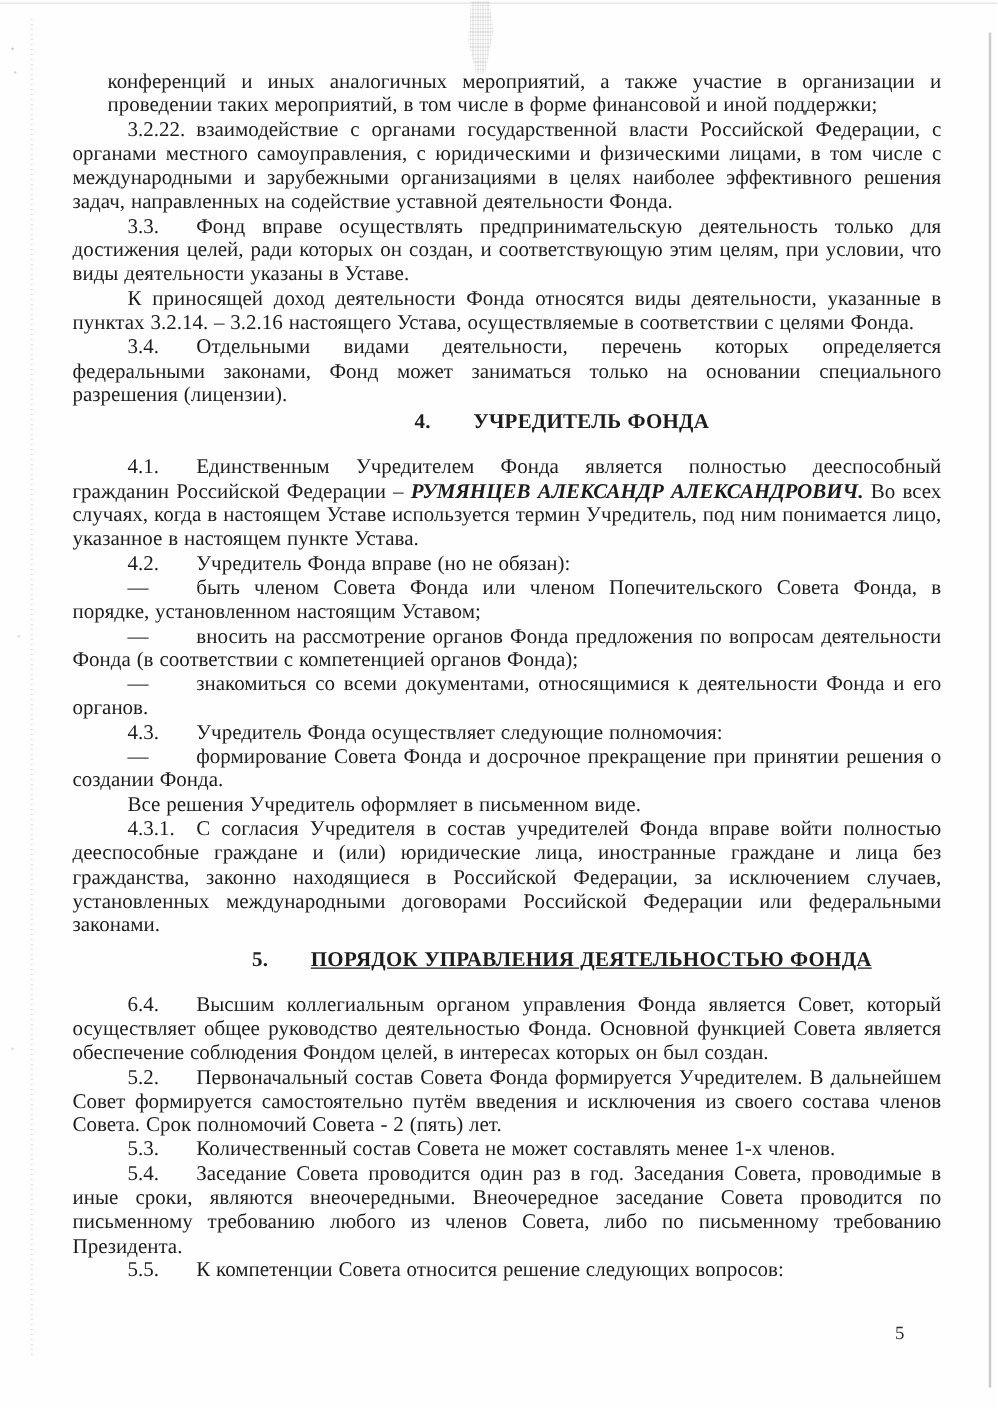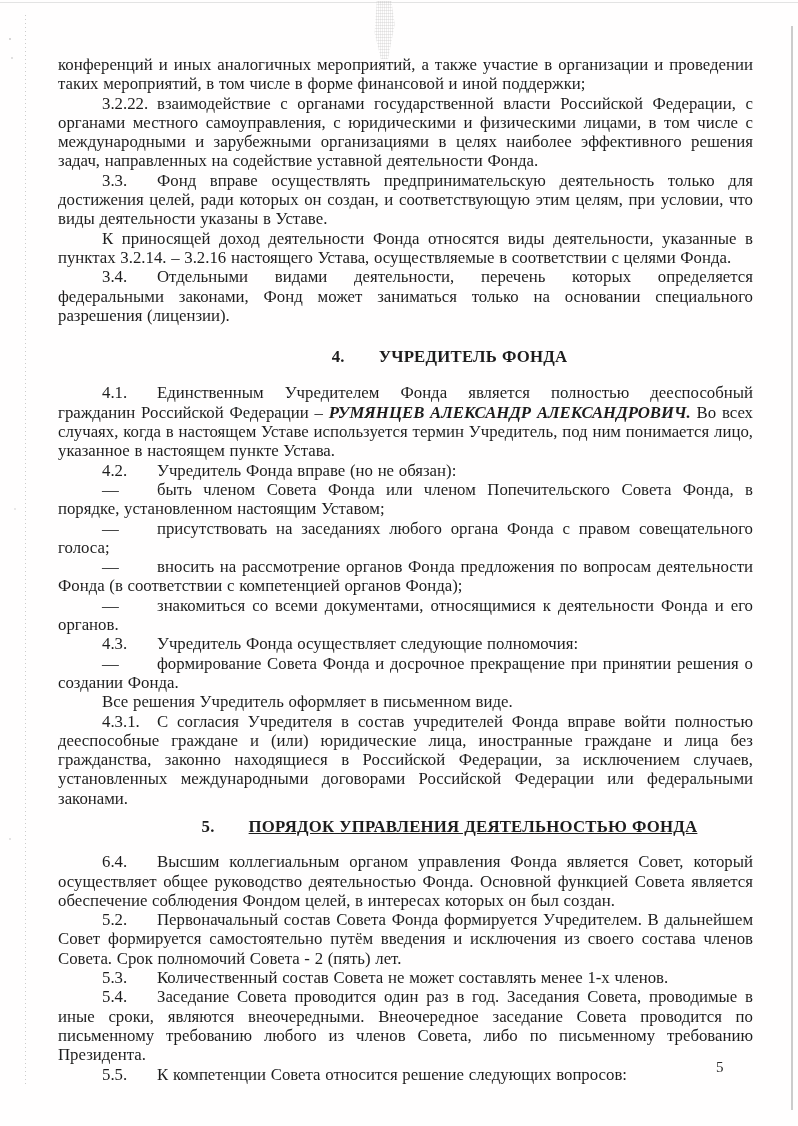--- a/index.html
+++ b/index.html
@@ -43,31 +43,31 @@
   .speck.s4 { left: 9px;  top: 838px; opacity: .35; }
 
   
   .content {
     position: absolute; left: 58px; top: 55px; width: 695px;
     font-size: 16.8px; line-height: 19.3px;
     text-align: justify;
     word-spacing: .5px;
   }
   .content p { margin: 0; text-indent: 44px; }
-  .content p.cont { text-indent: 0; }
+  .content p.cont { text-indent: 0; margin-left: 28px; }
   .num {
     display: inline-block; min-width: 55px; text-indent: 0;
   }
   .founder { font-weight: bold; font-style: italic; }
   .heading {
     text-align: center; font-weight: bold; text-indent: 0;
     letter-spacing: .2px;
   }
   .heading .hnum { display: inline-block; min-width: 0; margin-right: 34px; }
-  .heading.h4 { margin-top: 22px; margin-bottom: 17px; }
+  .heading.h4 { margin-top: 2px; margin-bottom: 17px; }
   .heading.h5 { margin-top: 9px;  margin-bottom: 16px; text-decoration: underline; }
 
   .page-number {
     position: absolute; left: 716px; top: 1059px;
     font-size: 15px; color: #2a2a2a;
   }
 </style>
 </head>
 <body>
 
@@ -94,21 +94,20 @@
 
     <p><span class="num">3.4.</span><span>Отдельными видами деятельности, перечень которых определяется федеральными законами, Фонд может заниматься только на основании специального разрешения (лицензии).</span></p>
 
     <p class="heading h4"><span class="hnum">4.</span><span>УЧРЕДИТЕЛЬ ФОНДА</span></p>
 
     <p><span class="num">4.1.</span><span>Единственным Учредителем Фонда является полностью дееспособный гражданин Российской Федерации – </span><span class="founder">РУМЯНЦЕВ АЛЕКСАНДР АЛЕКСАНДРОВИЧ.</span><span> Во всех случаях, когда в настоящем Уставе используется термин Учредитель, под ним понимается лицо, указанное в настоящем пункте Устава.</span></p>
 
     <p><span class="num">4.2.</span><span>Учредитель Фонда вправе (но не обязан):</span></p>
 
     <p><span class="num">—</span><span>быть членом Совета Фонда или членом Попечительского Совета Фонда, в порядке, установленном настоящим Уставом;</span></p>
-    <p><span class="num">—</span><span>присутствовать на заседаниях любого органа Фонда с правом совещательного голоса;</span></p>
     <p><span class="num">—</span><span>вносить на рассмотрение органов Фонда предложения по вопросам деятельности Фонда (в соответствии с компетенцией органов Фонда);</span></p>
     <p><span class="num">—</span><span>знакомиться со всеми документами, относящимися к деятельности Фонда и его органов.</span></p>
 
     <p><span class="num">4.3.</span><span>Учредитель Фонда осуществляет следующие полномочия:</span></p>
 
     <p><span class="num">—</span><span>формирование Совета Фонда и досрочное прекращение при принятии решения о создании Фонда.</span></p>
 
     <p>Все решения Учредитель оформляет в письменном виде.</p>
 
     <p><span class="num">4.3.1.</span><span>С согласия Учредителя в состав учредителей Фонда вправе войти полностью дееспособные граждане и (или) юридические лица, иностранные граждане и лица без гражданства, законно находящиеся в Российской Федерации, за исключением случаев, установленных международными договорами Российской Федерации или федеральными законами.</span></p>

